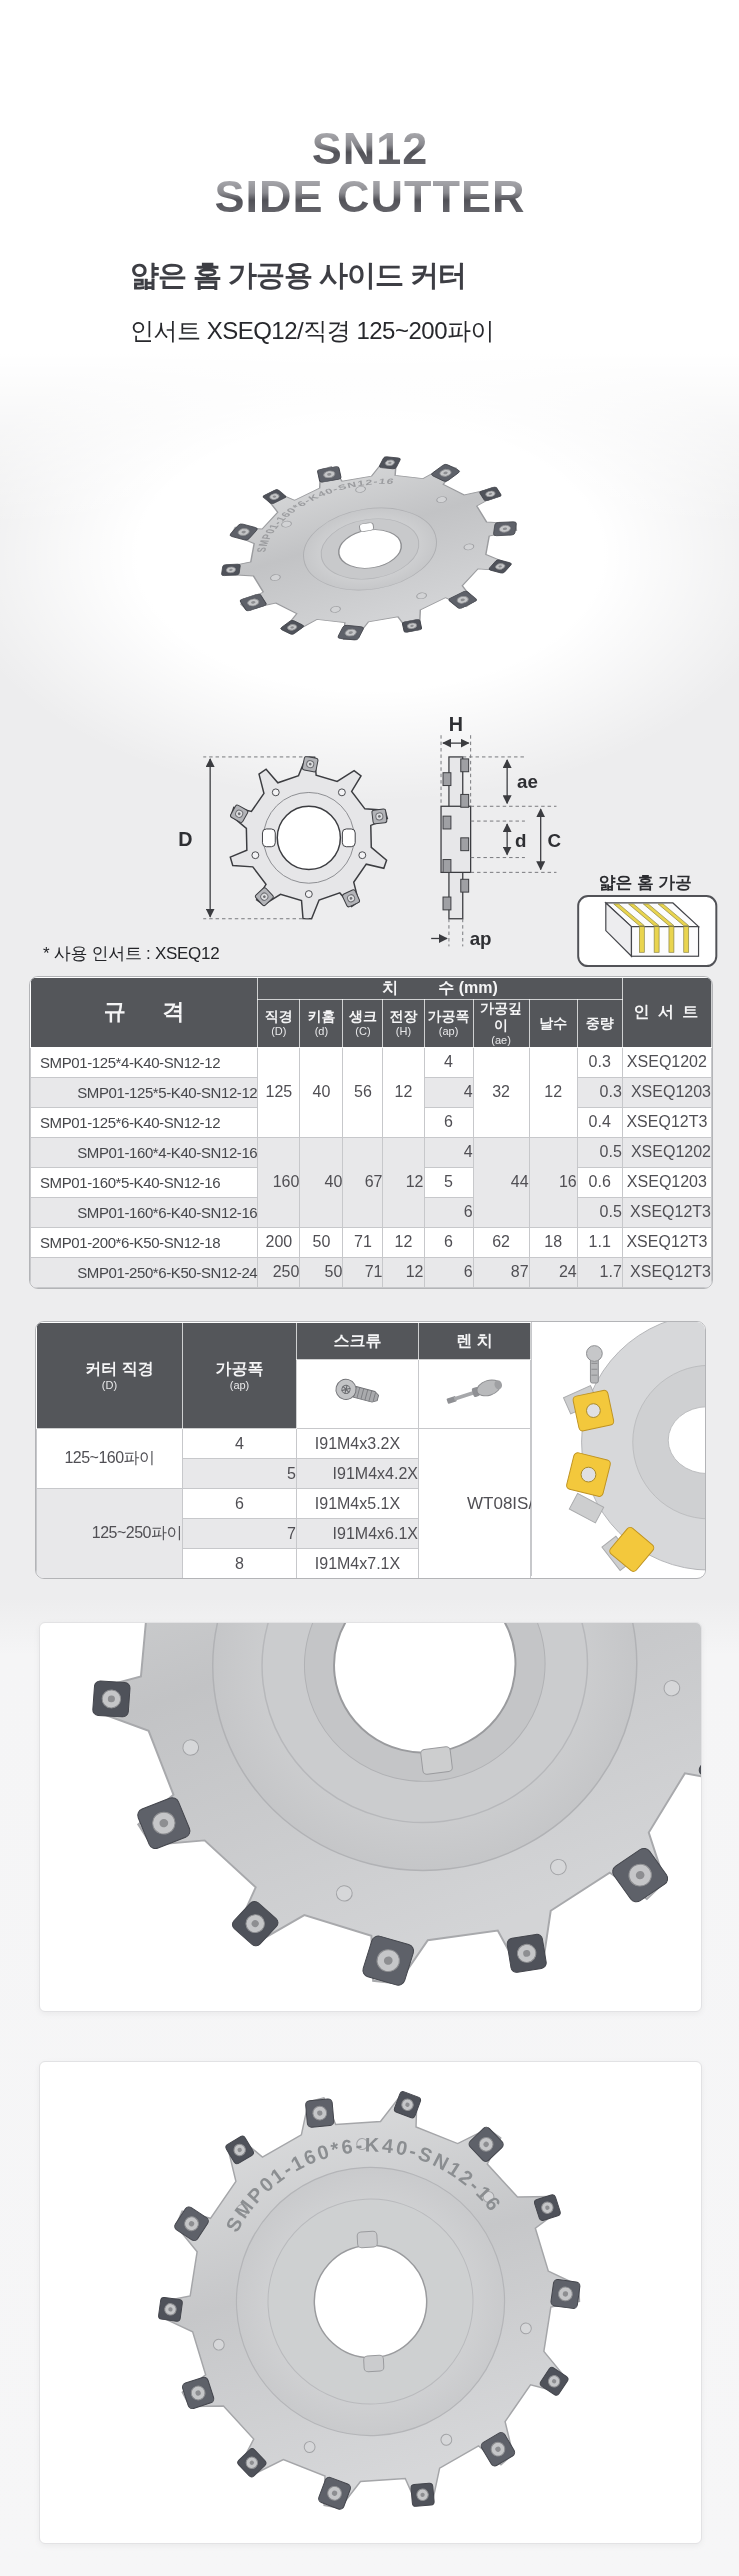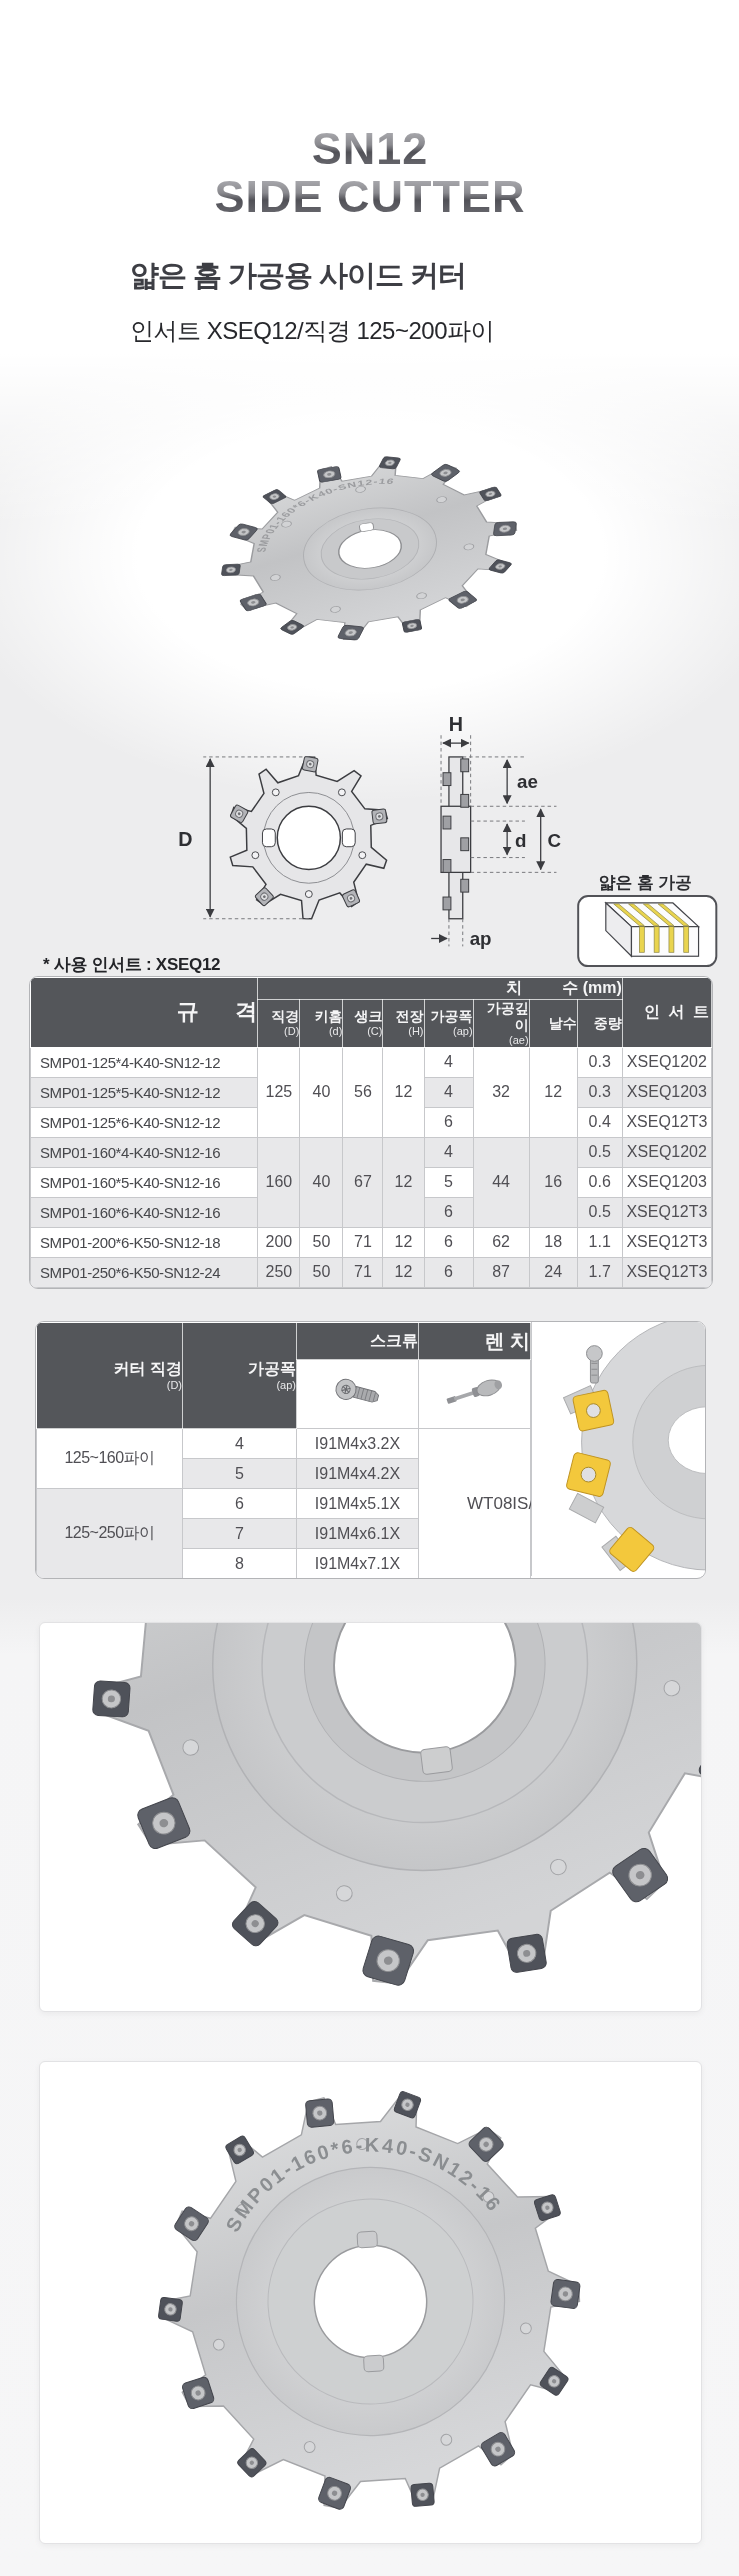--- a/index.html
+++ b/index.html
@@ -23,39 +23,39 @@
       linear-gradient(180deg,#ffffff 0px,rgba(255,255,255,0) 173px),
       radial-gradient(ellipse 424px 247px at 370px 202px,#ffffff 55%,rgba(255,255,255,0) 100%),
       linear-gradient(180deg,#ededee 0px,#ededee 1245px,#f5f5f6 1302px,#f6f6f7 2223px);}
   .hero-svg{position:absolute;left:0;top:0;width:740px;height:325px;}
   .diagram-svg{position:absolute;left:0;top:325px;width:740px;height:296px;}
   svg text{font-family:"Liberation Sans",sans-serif;}
   .dlabel{font-size:20px;font-weight:bold;fill:#2e2f33;}
   .dlabel2{font-size:19px;font-weight:bold;fill:#2e2f33;}
   .dsh{stroke:#77787c;stroke-width:1;stroke-dasharray:3.5 3;fill:none;}
   .dim{stroke:#3b3c40;stroke-width:1.3;fill:none;}
-  .usage-note{position:absolute;left:43px;top:589px;font-size:17px;font-weight:bold;
-              color:#232428;letter-spacing:-0.3px;margin-top:11px;}
+  .usage-note{position:absolute;left:43px;top:589px;font-size:17px;font-weight:normal;
+              color:#232428;letter-spacing:-0.3px;}
   
   .tbl-wrap{position:absolute;border:1px solid #b3b4b7;border-radius:9px;overflow:hidden;background:#fff;}
   .tbl1{left:29px;top:623px;width:682px;}
   .tbl2{left:35px;top:968px;width:669px;height:256px;}
   table{border-collapse:collapse;table-layout:fixed;width:100%;}
   th,td{border:1px solid #c7c8cb;padding:0;vertical-align:middle;}
-  thead th{background:#54565a;color:#f5f5f6;border:1px solid rgba(255,255,255,0.72);text-align:right;}
+  thead th{background:#54565a;color:#f5f5f6;border:1px solid rgba(255,255,255,0.72);text-align:center;}
   tr.h1{height:22px;} tr.h2{height:43px;}
   .t1b tbody tr{height:30px;}
   .hl{font-size:14px;font-weight:bold;line-height:1.2;}
   .hs{font-size:11px;font-weight:normal;opacity:.92;line-height:1.2;}
   .dims-h{font-size:16px;font-weight:bold;white-space:pre;}
   .spec-h{font-size:22px;font-weight:bold;white-space:pre;}
   .ins-h{font-size:16px;font-weight:bold;letter-spacing:2px;}
   td{text-align:center;font-size:16px;color:#504f54;}
   td.spec{text-align:left;padding-left:9px;font-size:15px;color:#46474b;letter-spacing:-0.4px;}
-  td.w{background:#ffffff;} td.g{background:#e8e8ea;}
+  td.w{background:#ffffff;} td.g{background:#e8e8ea;text-align:right;}
   
   .tbl2 table{position:absolute;left:0;top:0;width:495px;}
   .tbl2 tr.hA{height:37px;} .tbl2 tr.hIc{height:69px;}
   .tbl2 tbody tr{height:30px;}
   .tbl2 td.icon{background:#fff;text-align:center;}
   .tbl2 td.diam{font-size:16px;letter-spacing:-0.5px;}
   .tbl2 td.wrench{font-size:17px;padding-left:48px;}
   .tbl2-illus{position:absolute;left:495px;top:0;width:173px;height:254px;background:#fff;
               border-left:1px solid #c7c8cb;}
   
@@ -424,21 +424,21 @@
             <tr class="hA">
               <th rowspan="2">
                 <div class="hl" style="font-size: 16px; padding-left: 20px;">커터 직경</div>
                 <div class="hs">(D)</div>
               </th>
               <th rowspan="2">
                 <div class="hl" style="font-size: 16px;">가공폭</div>
                 <div class="hs">(ap)</div>
               </th>
               <th style="font-size: 16px;">스크류</th>
-              <th style="font-size: 20px;">렌 치</th>
+              <th style="font-size: 16px;">렌 치</th>
             </tr>
             <tr class="hIc">
               <td class="icon w"><svg viewBox="0 0 60 44" width="55" height="41">
                   <g transform="rotate(15 30 22)">
                     <path d="M27,16 h21 l5,3 v6 l-5,3 h-21 z" fill="#a9aaad" stroke="#707175"></path>
                     <path d="M31,16 v12 M35.5,16 v12 M40,16 v12 M44.5,16 v12 M49,17 v10" stroke="#7c7d81" stroke-width="1" fill="none"></path>
                     <circle cx="17" cy="22" r="11" fill="#c3c4c6" stroke="#707175"></circle>
                     <circle cx="17" cy="22" r="4.5" fill="none" stroke="#6a6b6f"></circle>
                     <path d="M17,17 v10 M12.7,19.5 l8.6,5 M12.7,24.5 l8.6,-5" stroke="#6a6b6f" stroke-width="1.2"></path>
                   </g>

